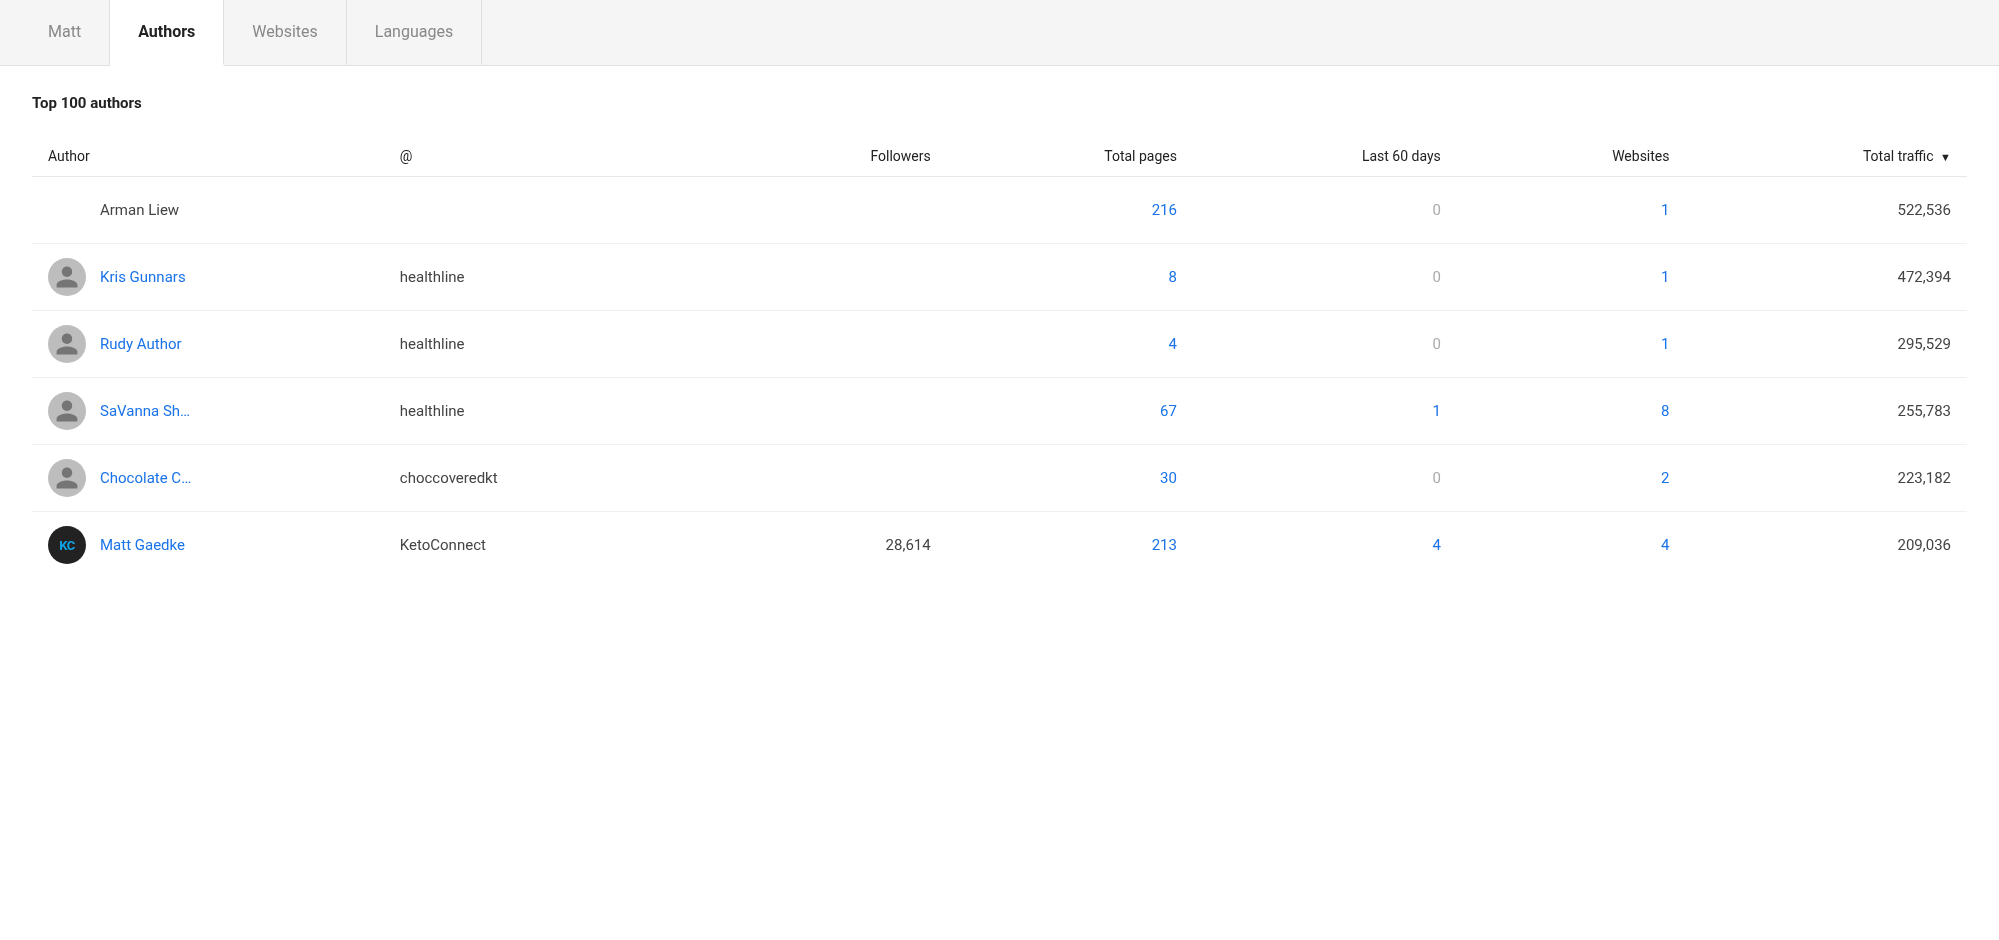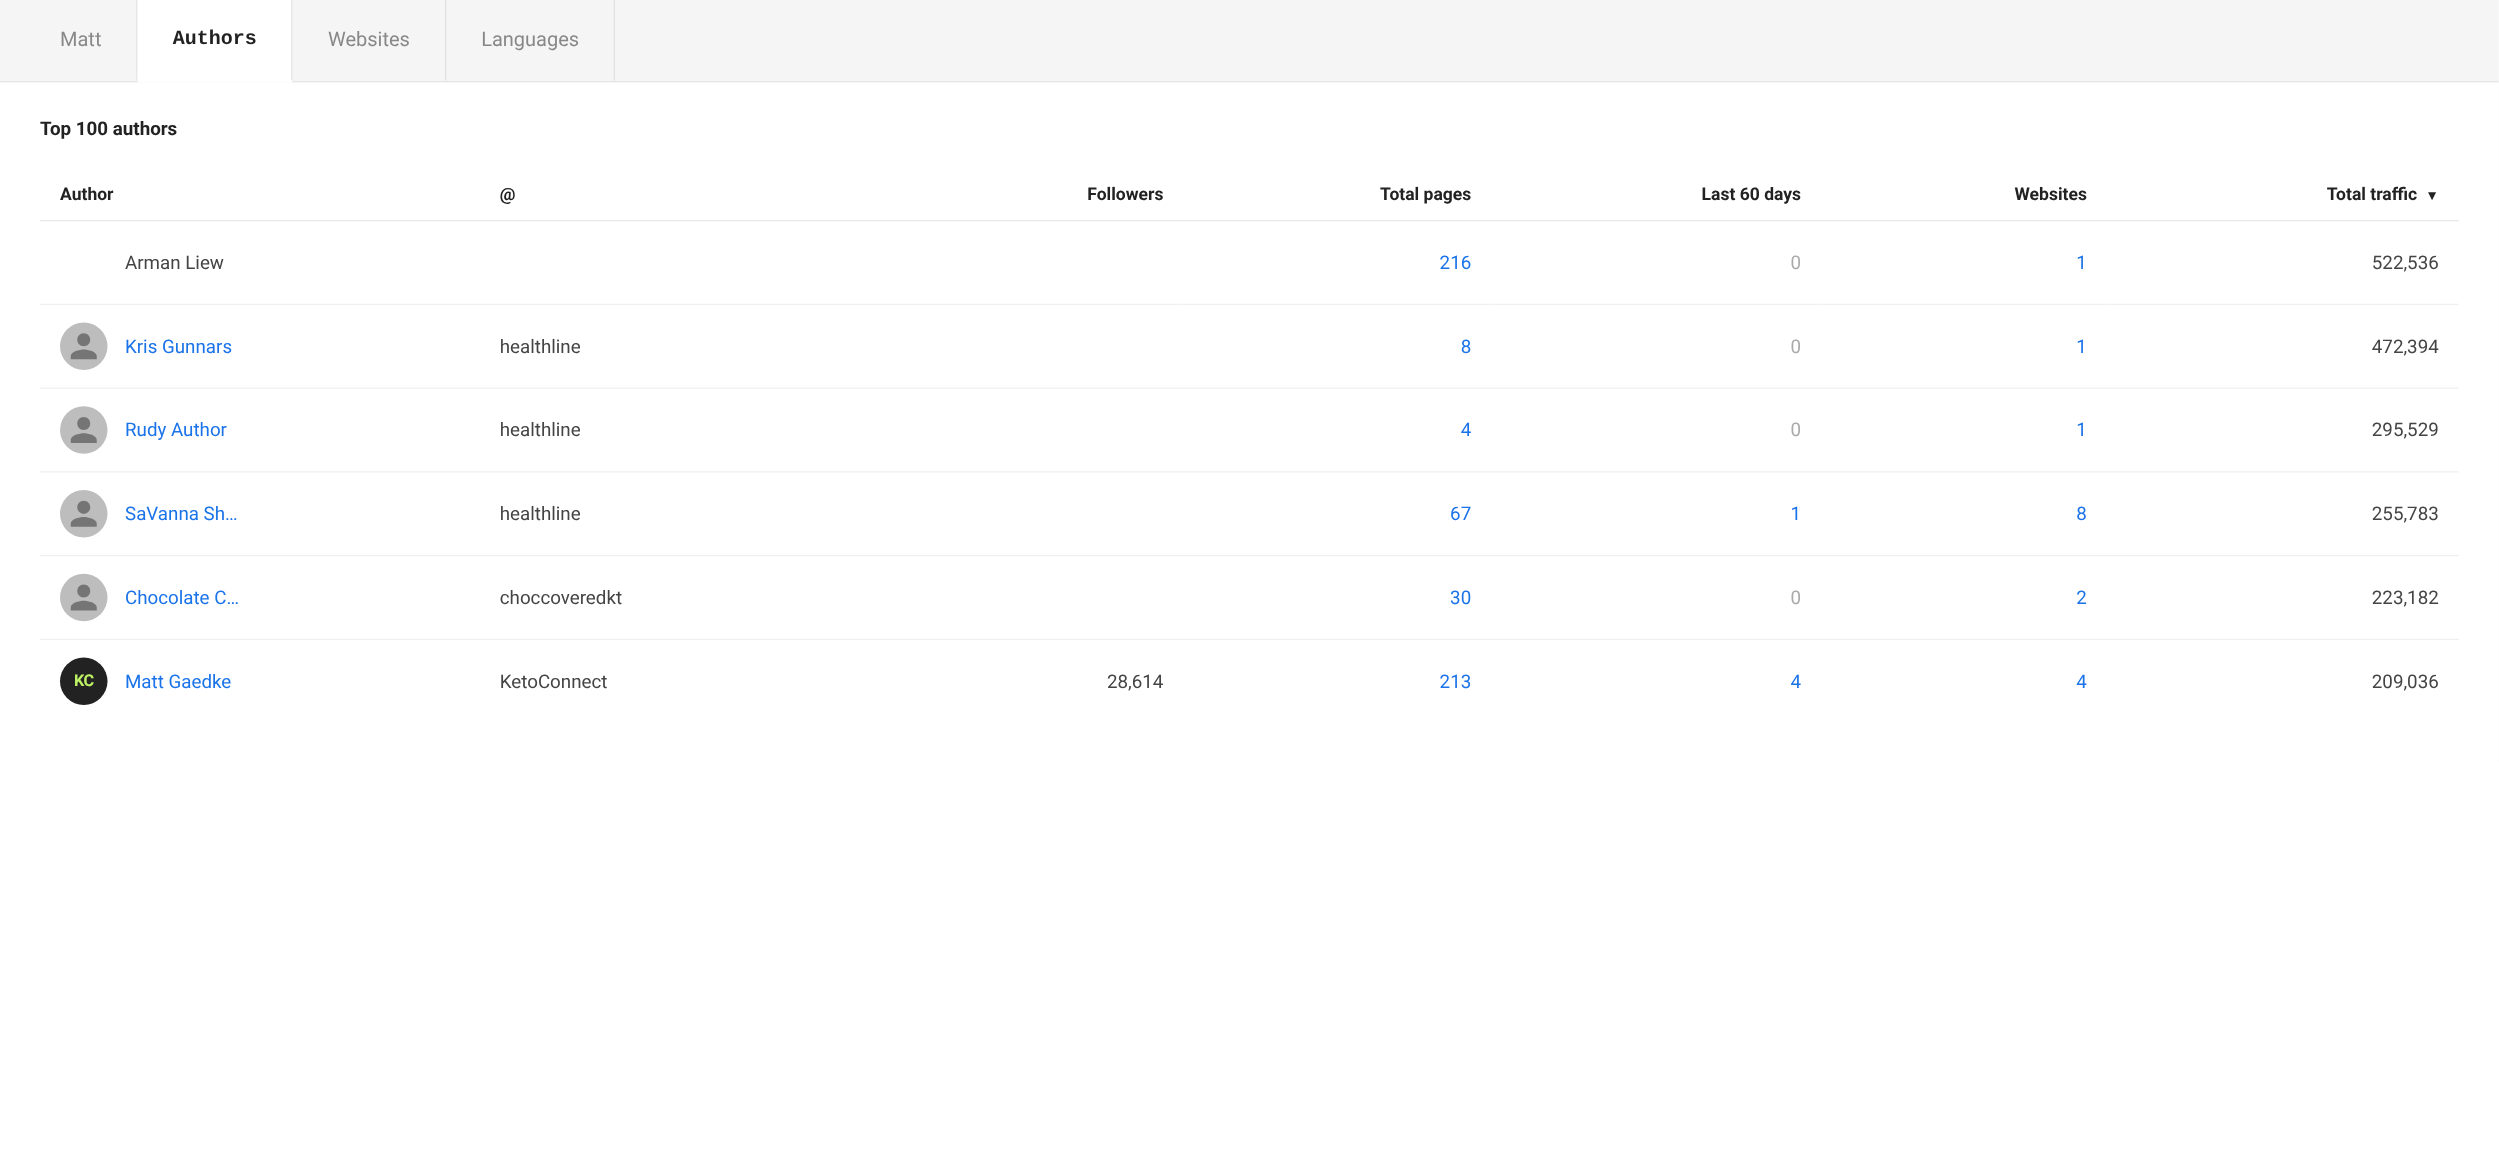--- a/index.html
+++ b/index.html
@@ -35,21 +35,20 @@
       border-left: none;
     }
     .tab-pages {
       border-right: 1px solid #e0e0e0;
     }
     .tab-authors {
       background: #fff;
       color: #222;
       font-weight: 700;
       border-bottom: 3px solid transparent;
-      font-family: Liberation Mono, monospace;
     }
     .tab-websites {
       border-right: 1px solid #e0e0e0;
     }
     .content {
       padding: 28px 32px;
       background: #fff;
     }
     .section-title {
       font-size: 15px;
@@ -59,21 +58,21 @@
     }
     table {
       width: 100%;
       border-collapse: collapse;
     }
     thead tr {
       border-bottom: 1px solid #e8e8e8;
     }
     thead th {
       text-align: left;
-      font-weight: 700;
+      font-weight: 400;
       font-size: 14px;
       color: #222;
       padding: 12px 16px;
       white-space: nowrap;
     }
     thead th.right {
       text-align: right;
     }
     tbody tr {
       border-bottom: 1px solid #f0f0f0;
@@ -106,21 +105,21 @@
       flex-shrink: 0;
       overflow: hidden;
     }
     .avatar svg {
       width: 26px;
       height: 26px;
       fill: #757575;
     }
     .avatar-logo {
       background: #222;
-      color: #bef264;
+      color: #0ea5e9;
       font-size: 13px;
       font-weight: 700;
       letter-spacing: -0.5px;
     }
     .avatar-empty {
       background: transparent;
     }
     .author-link {
       color: #1a73e8;
       text-decoration: none;

